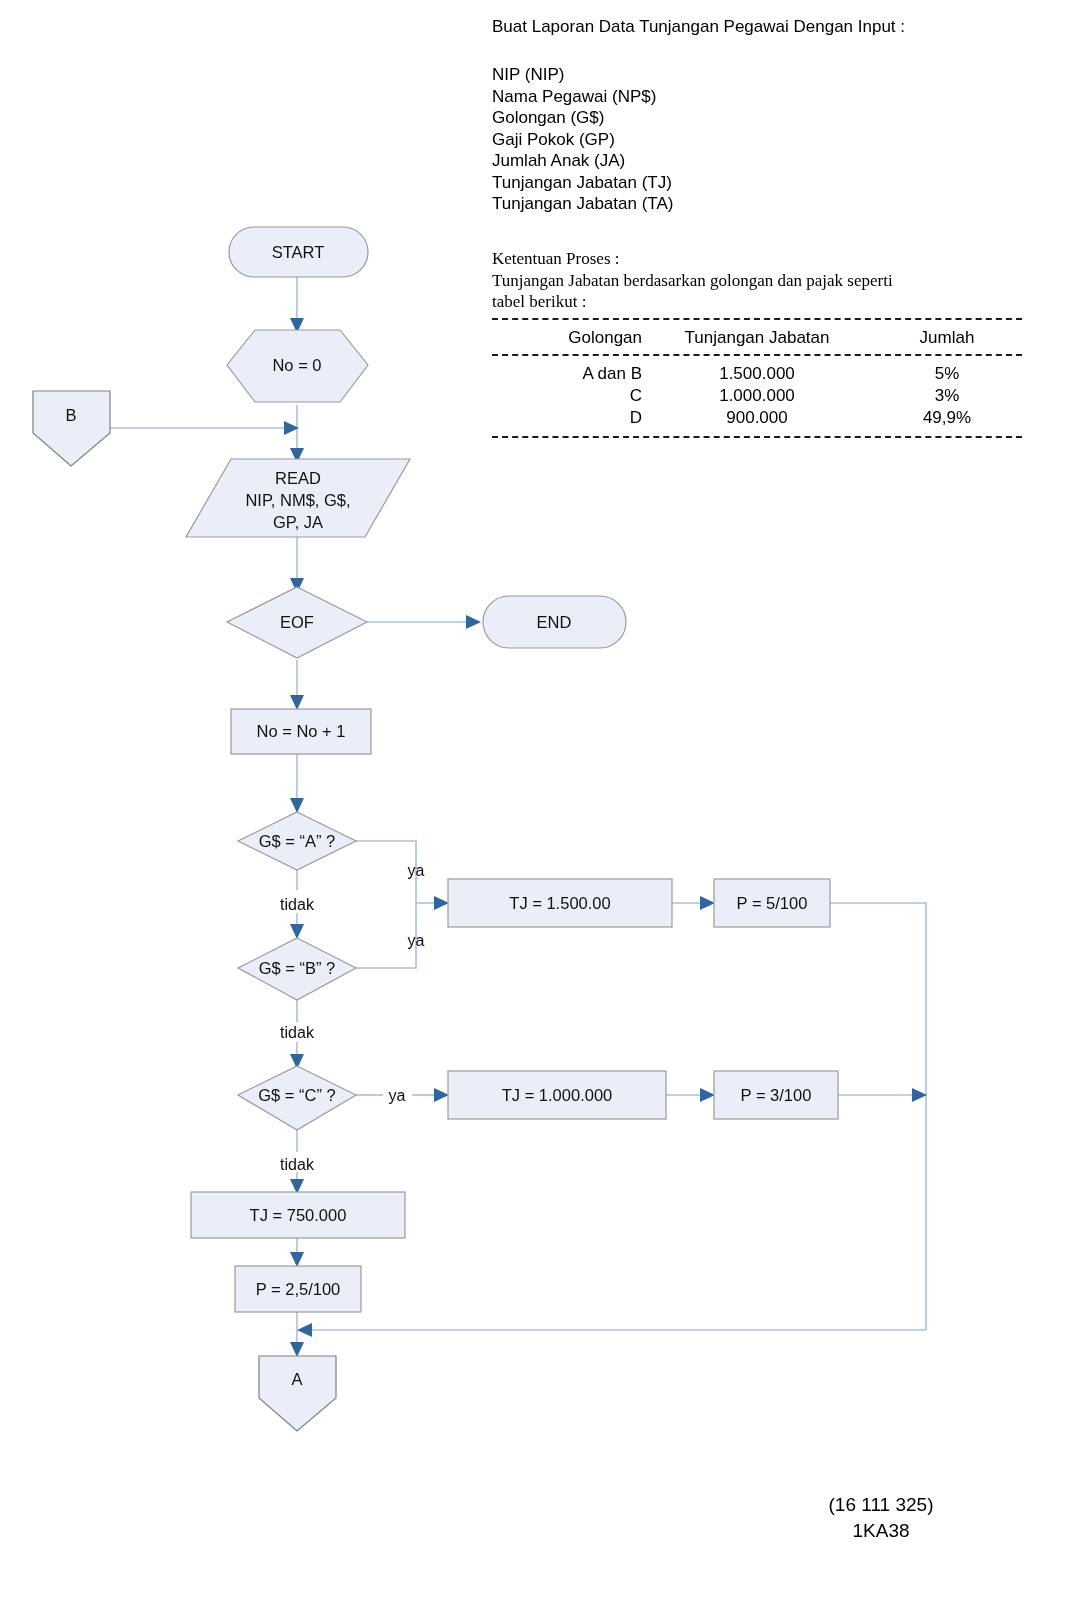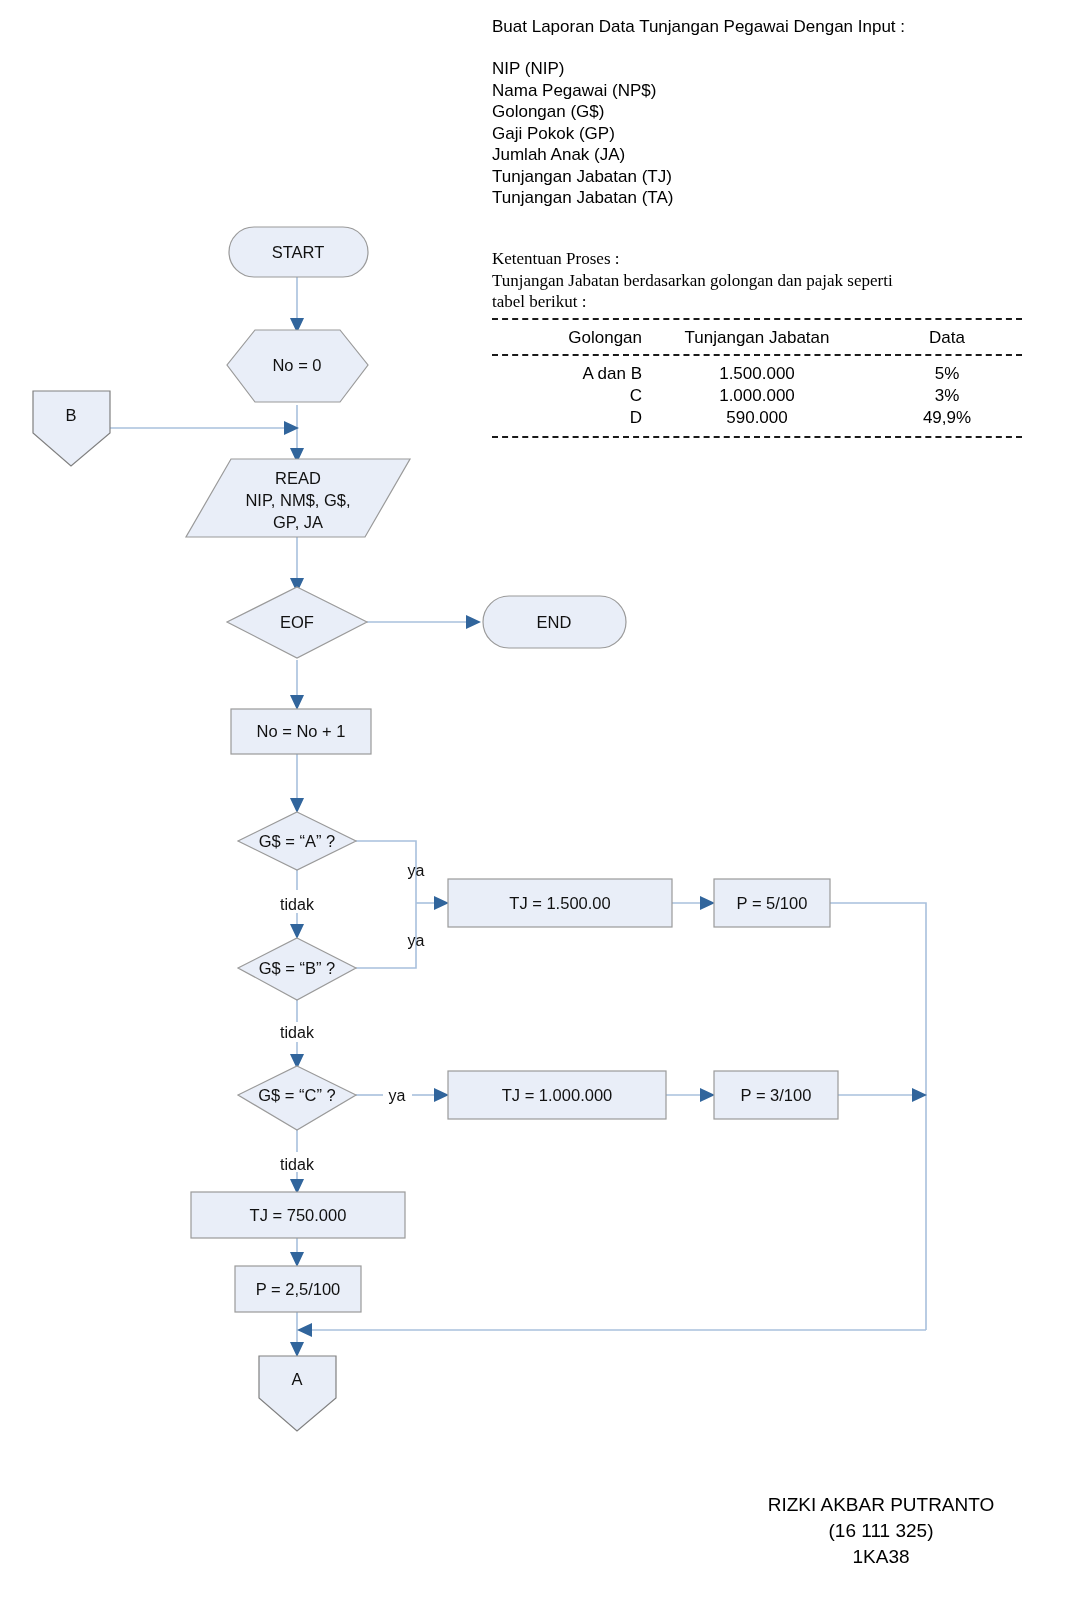--- a/index.html
+++ b/index.html
@@ -24,21 +24,21 @@
   
   .txt {
     position: absolute;
     font-family: "Liberation Sans", sans-serif;
     font-size: 17px;
     line-height: 21.5px;
     color: #000;
     white-space: pre;
   }
   #intro-title   { left: 492px; top: 16px;  }
-  #input-list    { left: 492px; top: 58px;  }
+  #input-list    { left: 492px; top: 64px;  }
   #proses-block  { left: 492px; top: 248px; font-family: Liberation Serif, serif; }
   #note-block    { left: 492px; top: 491px; }
 
   
   #spec-table {
     position: absolute;
     left: 492px;
     top: 318px;
     width: 530px;
     font-size: 17px;
@@ -122,40 +122,40 @@
 Tunjangan Jabatan berdasarkan golongan dan pajak seperti
 tabel berikut :</div>
 
   <div id="spec-table">
     <div class="rule r1"></div>
     <table>
       <thead>
         <tr>
           <th class="c-gol">Golongan</th>
           <th class="c-tj">Tunjangan Jabatan</th>
-          <th class="c-pj">Data</th>
+          <th class="c-pj">Jumlah</th>
         </tr>
       </thead>
     </table>
     <div class="rule r2"></div>
     <table>
       <tbody>
         <tr>
           <td class="c-gol">A dan B</td>
           <td class="c-tj">1.500.000</td>
           <td class="c-pj">5%</td>
         </tr>
         <tr>
           <td class="c-gol">C</td>
           <td class="c-tj">1.000.000</td>
           <td class="c-pj">3%</td>
         </tr>
         <tr>
           <td class="c-gol">D</td>
-          <td class="c-tj">590.000</td>
+          <td class="c-tj">900.000</td>
           <td class="c-pj">49,9%</td>
         </tr>
       </tbody>
     </table>
     <div class="rule r3"></div>
   </div>
 
 
   <svg id="flow" viewBox="0 0 1086 1600" xmlns="http://www.w3.org/2000/svg">
 
@@ -355,18 +355,17 @@
     <text class="lbl-sm" x="416" y="876" text-anchor="middle">ya</text>
     <text class="lbl-sm" x="416" y="946" text-anchor="middle">ya</text>
     <text class="lbl-sm" x="397" y="1101" text-anchor="middle">ya</text>
 
     <text class="lbl-sm" x="297" y="910" text-anchor="middle">tidak</text>
     <text class="lbl-sm" x="297" y="1038" text-anchor="middle">tidak</text>
     <text class="lbl-sm" x="297" y="1170" text-anchor="middle">tidak</text>
   </svg>
 
   <div id="footer">
-    <div>RIZKI AKBAR PUTRANTO</div>
     <div>(16 111 325)</div>
     <div>1KA38</div>
   </div>
 
 </div>
 
 </body></html>

